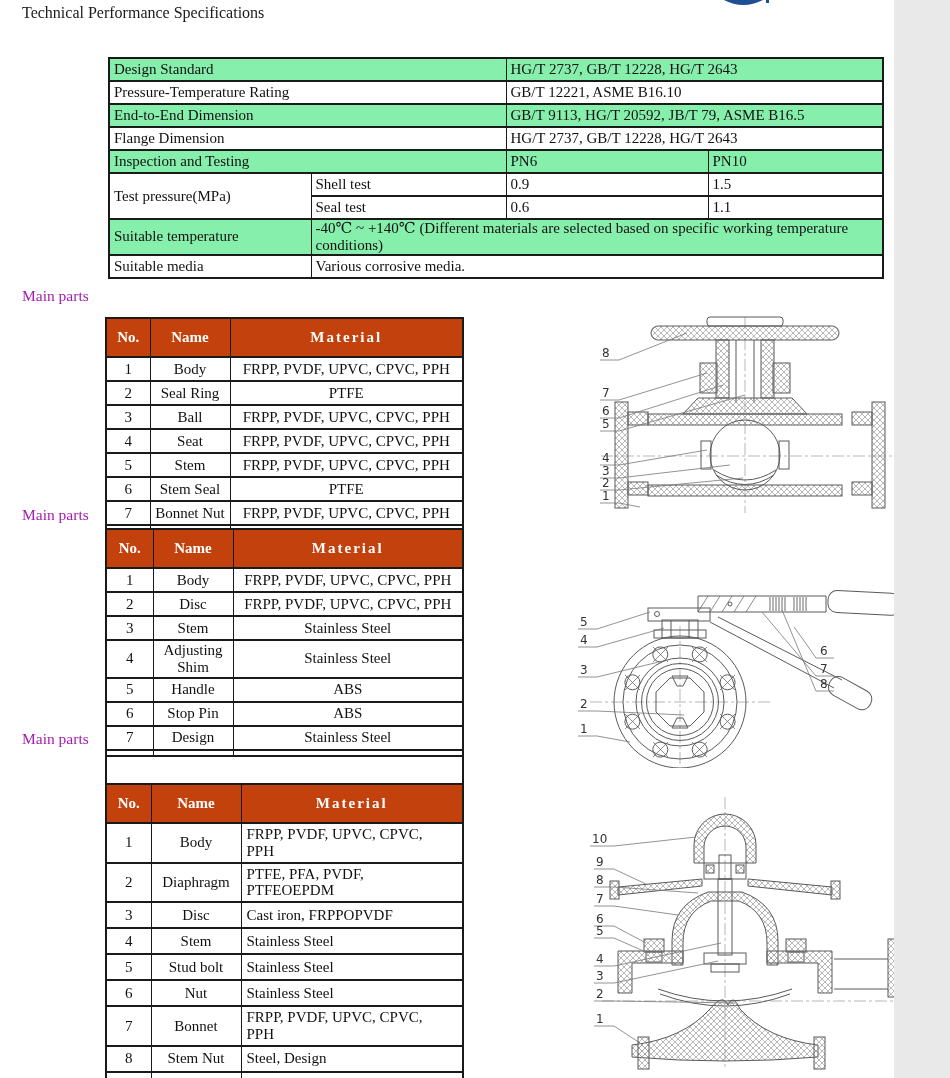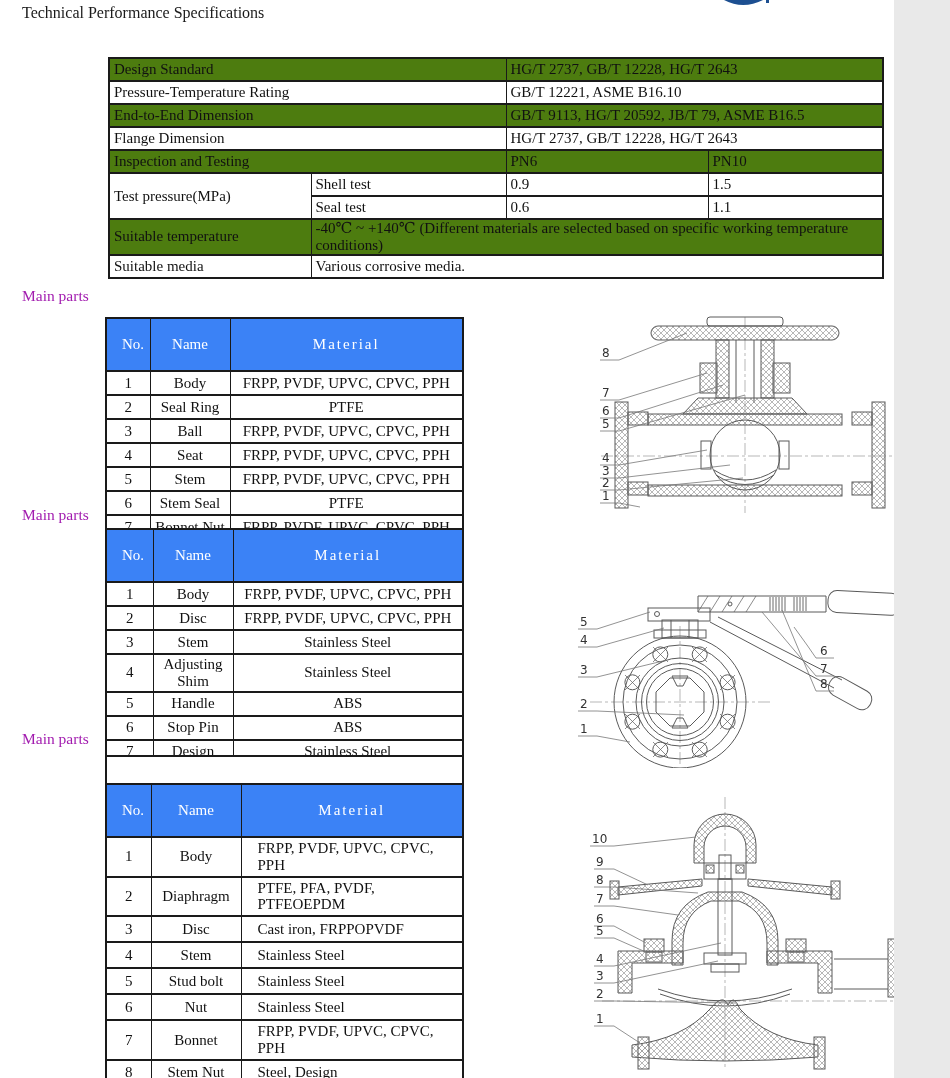--- a/index.html
+++ b/index.html
@@ -10,41 +10,41 @@
   .title{left:22px;top:4px;font-size:16px;color:#1a1a1a;}
   .mp{left:22px;font-size:15.5px;color:#a21caf;}
   .mp1{top:287px;} .mp2{top:506px;} .mp3{top:730px;}
 
   table{border-collapse:collapse;table-layout:fixed;}
 
   
   .spec{left:108px;top:57px;width:774px;font-size:15px;border:2px solid #1a1a1a;}
   .spec td{border:solid #1a1a1a;border-width:2px 1px;height:21px;padding:0 4px;
            line-height:1.12;overflow:hidden;}
-  .blue{background:#4d7c0f;}
+  .blue{background:#86efac;}
   .lbl{padding-left:50px;}
   .c{text-align:left;}
   .val{padding-left:10px;}
   .pad55{padding-left:55px;}
   .h46{height:46px;}
   .h38{height:38px;}
   .narrowlbl{padding:0 56px;line-height:1.25;}
 
   
   .parts{width:357px;font-size:15px;border:2px solid #1a1a1a;}
-  .parts th{background:#3b82f6;color:#fff;font-weight:normal;border:solid #1a1a1a;
-            border-width:2px 1px;height:21px;padding:15px;line-height:1.1;}
+  .parts th{background:#c2410c;color:#fff;font-weight:bold;border:solid #1a1a1a;
+            border-width:2px 1px;height:21px;padding:8px;line-height:1.1;}
   .parts th.material{letter-spacing:2px;}
   .parts td{border:solid #1a1a1a;border-width:2px 1px;text-align:center;height:20px;
             line-height:1.12;padding:1px 2px;overflow:hidden;}
   .parts1{left:105px;top:317px;}
   .parts2{left:105px;top:528px;}
   .parts3{left:105px;top:755px;}
   .parts3 td{padding:2px 2px;}
-  .parts3 td.material{text-align:left;padding-left:16px;white-space:pre-line;}
+  .parts3 td.material{text-align:left;padding-left:5px;white-space:pre-line;}
   .empty-top td{height:22px;border:solid #1a1a1a;border-width:2px 1px;background:#fff;}
 
   
   .draw1{left:595px;top:315px;}
   .draw2{left:572px;top:570px;}
   .draw3{left:588px;top:793px;}
   .logo{left:723px;top:0px;}
   svg text.num{font-family:"DejaVu Sans",sans-serif;font-size:12px;fill:#333;}
 </style>
 </head>

